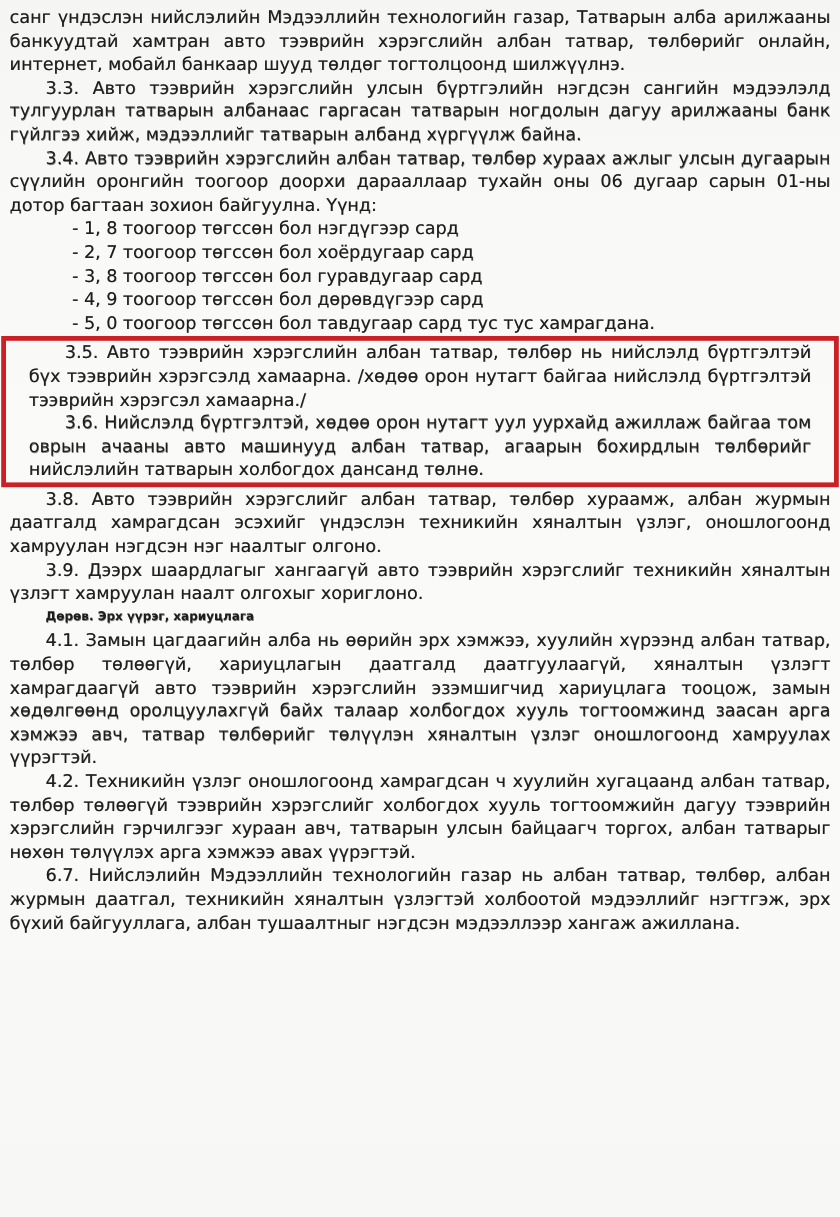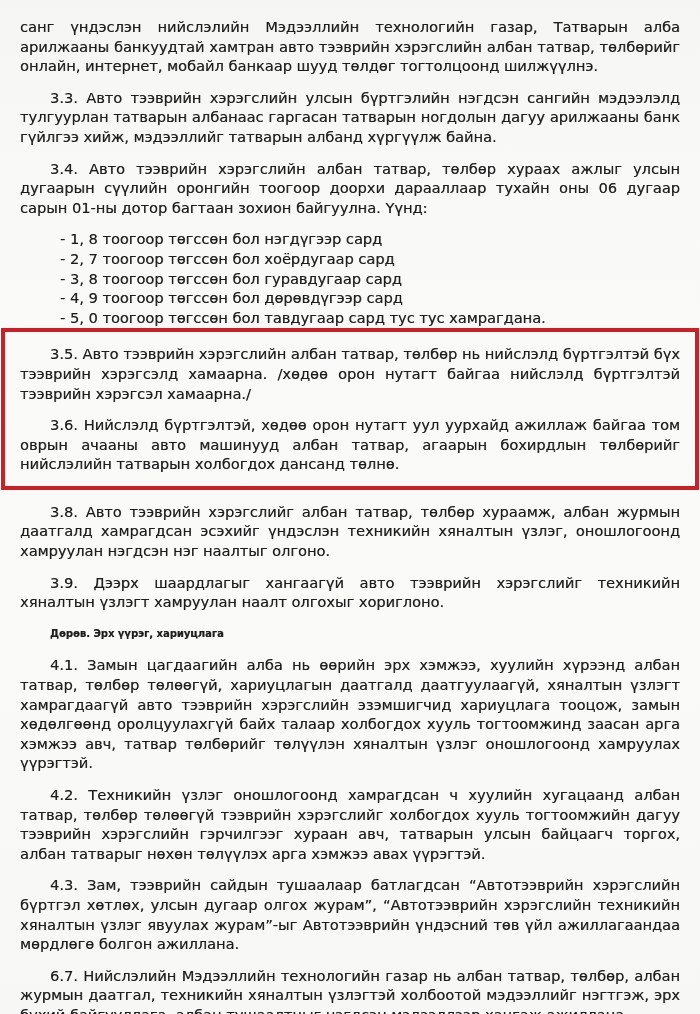--- a/index.html
+++ b/index.html
@@ -16,40 +16,40 @@
     height: 1014px;
     padding: 5px 8px 0 8px;
     background: linear-gradient(180deg, #f5f5f3 0%, #f9f9f7 18%, #fafaf8 60%, #f7f7f5 100%);
     font-family: "DejaVu Sans", "Liberation Sans", sans-serif;
     font-size: 14.6px;
     line-height: 19.6px;
     color: #1d1d1d;
     text-shadow: 0.35px 0.2px 0.35px rgba(30,30,30,0.55);
   }
   p.para {
-    margin: 12px;
+    margin: 0;
     text-align: justify;
     text-indent: 30px;
   }
   p.para.continuation {
     text-indent: 0;
   }
   .deadline-list {
     margin: 0;
   }
   .deadline-list p {
     margin: 0;
     padding-left: 52px;
     text-align: left;
     text-indent: 0;
   }
   .highlight-box {
     border: 4px solid #ca2026;
     margin: 1px -7px 1px -7px;
-    padding: 0 3px;
+    padding: 0 19px;
     background: transparent;
   }
   .chapter-heading {
     margin: 24px 0 20px 0;
     text-align: center;
     font-weight: bold;
     font-size: 10px;
     text-indent: 0;
   }
 </style>
@@ -82,17 +82,16 @@
   <p class="para">3.8. Авто тээврийн хэрэгслийг албан татвар, төлбөр хураамж, албан журмын даатгалд хамрагдсан эсэхийг үндэслэн техникийн хяналтын үзлэг, оношлогоонд хамруулан нэгдсэн нэг наалтыг олгоно.</p>
 
   <p class="para">3.9. Дээрх шаардлагыг хангаагүй авто тээврийн хэрэгслийг техникийн хяналтын үзлэгт хамруулан наалт олгохыг хориглоно.</p>
 
   <p class="para chapter-heading">Дөрөв. Эрх үүрэг, хариуцлага</p>
 
   <p class="para">4.1. Замын цагдаагийн алба нь өөрийн эрх хэмжээ, хуулийн хүрээнд албан татвар, төлбөр төлөөгүй, хариуцлагын даатгалд даатгуулаагүй, хяналтын үзлэгт хамрагдаагүй авто тээврийн хэрэгслийн эзэмшигчид хариуцлага тооцож, замын хөдөлгөөнд оролцуулахгүй байх талаар холбогдох хууль тогтоомжинд заасан арга хэмжээ авч, татвар төлбөрийг төлүүлэн хяналтын үзлэг оношлогоонд хамруулах үүрэгтэй.</p>
 
   <p class="para">4.2. Техникийн үзлэг оношлогоонд хамрагдсан ч хуулийн хугацаанд албан татвар, төлбөр төлөөгүй тээврийн хэрэгслийг холбогдох хууль тогтоомжийн дагуу тээврийн хэрэгслийн гэрчилгээг хураан авч, татварын улсын байцаагч торгох, албан татварыг нөхөн төлүүлэх арга хэмжээ авах үүрэгтэй.</p>
 
-  <p class="para">4.3. Зам, тээврийн сайдын тушаалаар батлагдсан “Автотээврийн хэрэгслийн бүртгэл хөтлөх, улсын дугаар олгох журам”, “Автотээврийн хэрэгслийн техникийн хяналтын үзлэг явуулах журам”-ыг Автотээврийн үндэсний төв үйл ажиллагаандаа мөрдлөгө болгон ажиллана.</p>
 
   <p class="para">6.7. Нийслэлийн Мэдээллийн технологийн газар нь албан татвар, төлбөр, албан журмын даатгал, техникийн хяналтын үзлэгтэй холбоотой мэдээллийг нэгтгэж, эрх бүхий байгууллага, албан тушаалтныг нэгдсэн мэдээллээр хангаж ажиллана.</p>
 
 </div>
 
 </body></html>

